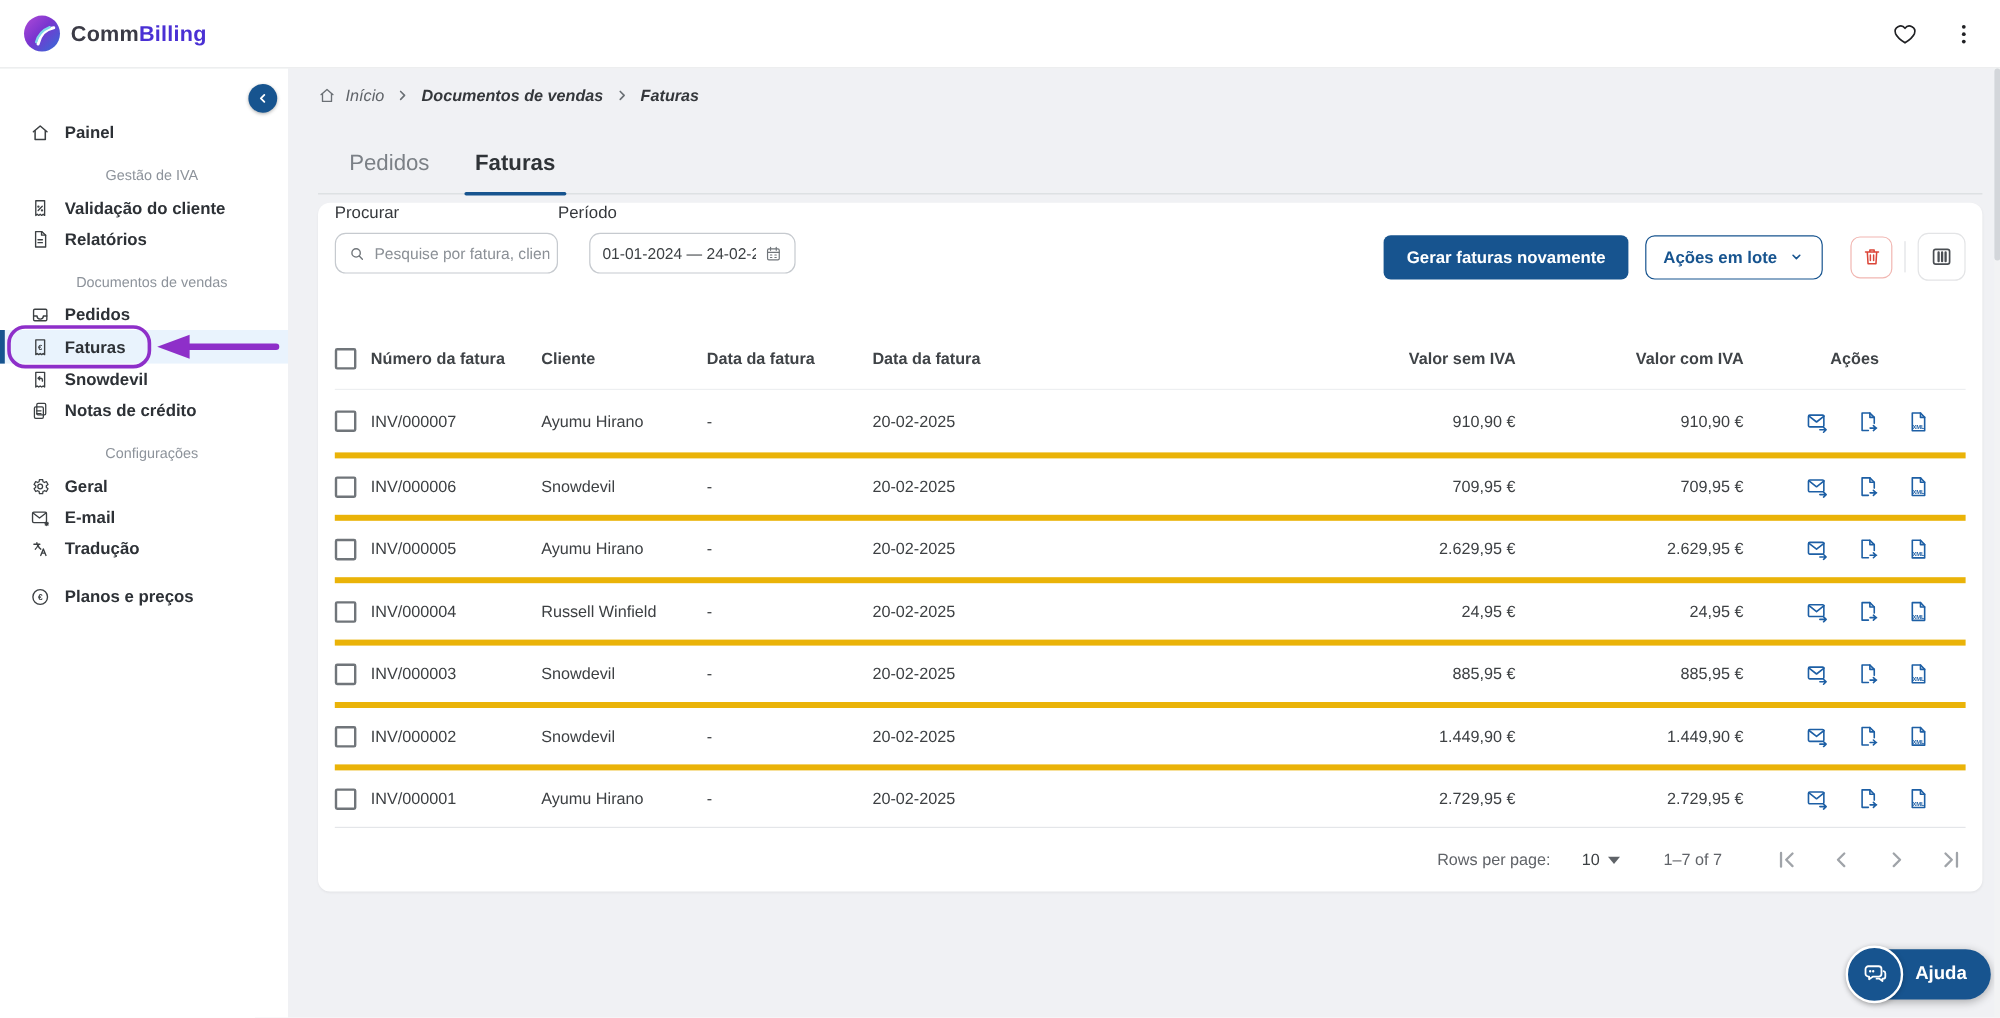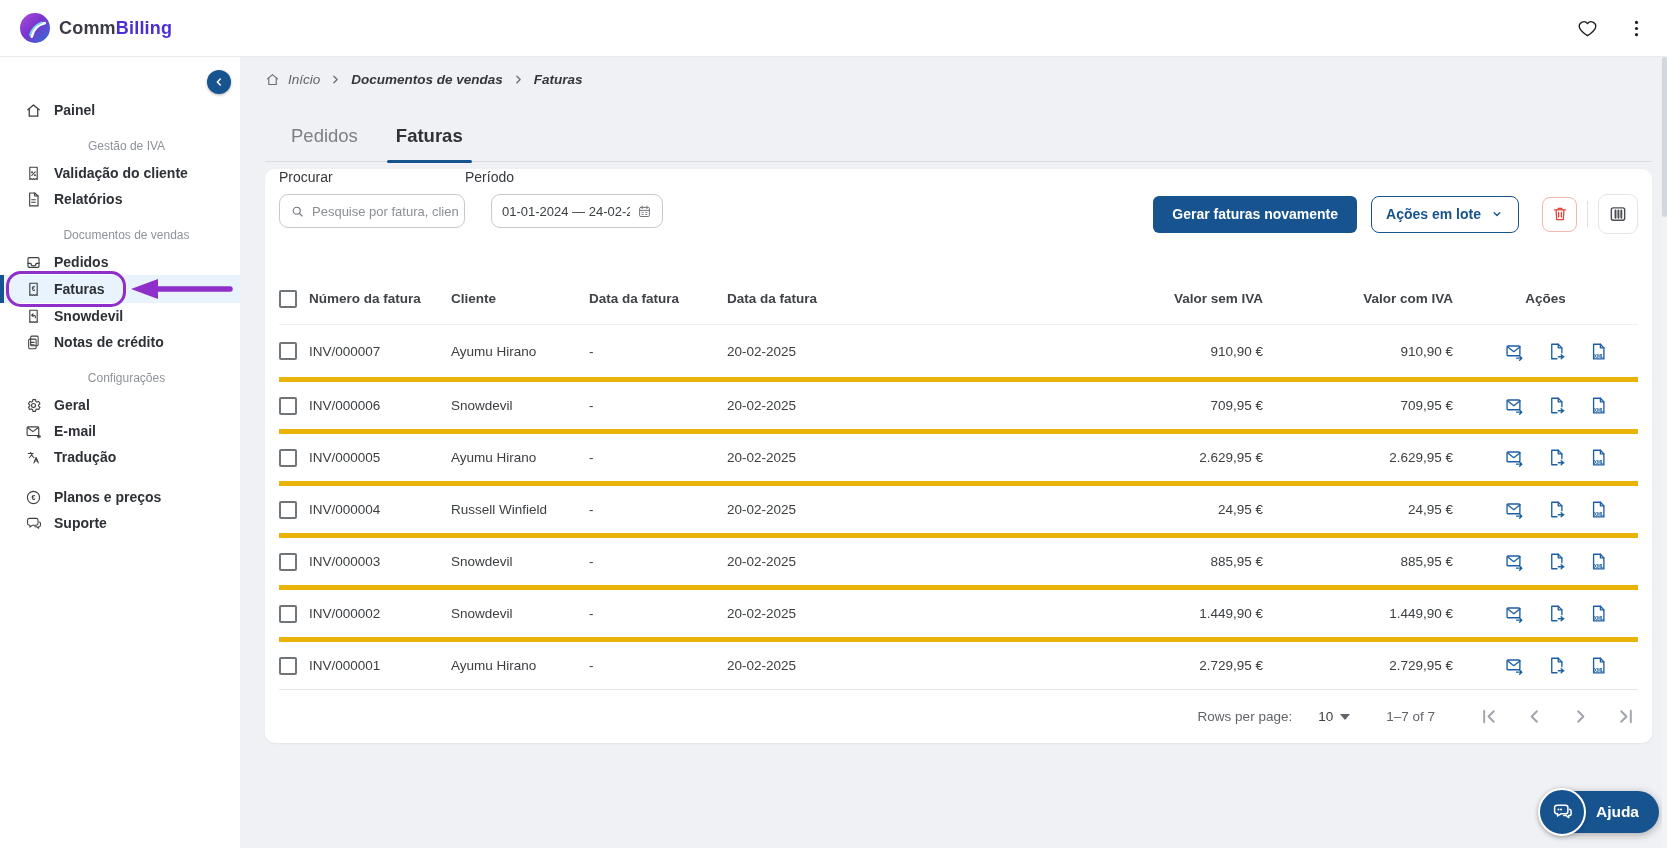--- a/index.html
+++ b/index.html
@@ -243,29 +243,20 @@
       <div class="nav-gap"></div>
       <div class="nav-item">
         <span class="ic ">
           <svg viewBox="0 0 24 24" fill="none" stroke="currentColor" stroke-width="1.6" stroke-linecap="round" stroke-linejoin="round">
             <circle cx="12" cy="12" r="8.6"></circle>
             <text x="12.1" y="15.4" font-size="10" text-anchor="middle" fill="currentColor" stroke="none">€</text>
           </svg>
         </span>
         <span class="nav-label">Planos e preços</span>
       </div>
-      <div class="nav-item">
-        <span class="ic ">
-          <svg viewBox="0 0 24 24" fill="none" stroke="currentColor" stroke-width="1.5" stroke-linecap="round" stroke-linejoin="round">
-            <path d="M15.8 4.8a2.6 2.6 0 0 1 2.6 2.6v4.4a2.6 2.6 0 0 1-2.6 2.6h-5.2L7 17.2v-2.8H6.2a2.6 2.6 0 0 1-2.6-2.6V7.4a2.6 2.6 0 0 1 2.6-2.6z"></path>
-            <path d="M20.4 9.8a2 2 0 0 1 1.4 1.9v2.9a2 2 0 0 1-2 2h-.6v2.2l-2.7-2.2h-2.7"></path>
-          </svg>
-        </span>
-        <span class="nav-label">Suporte</span>
-      </div>
     </nav>
 </aside>
 
 <div id="anno-box" style="left: 6px; top: 271px;"></div>
 <svg id="anno-arrow" width="112" height="28" viewBox="0 0 112 28" style="left: 126px; top: 275px;">
   <line x1="104" y1="14" x2="30" y2="14" stroke="#8E2FC9" stroke-width="5.5" stroke-linecap="round"></line>
   <polygon points="5,14 32,4 32,24" fill="#8E2FC9"></polygon>
 </svg>
 
 <main class="main">

